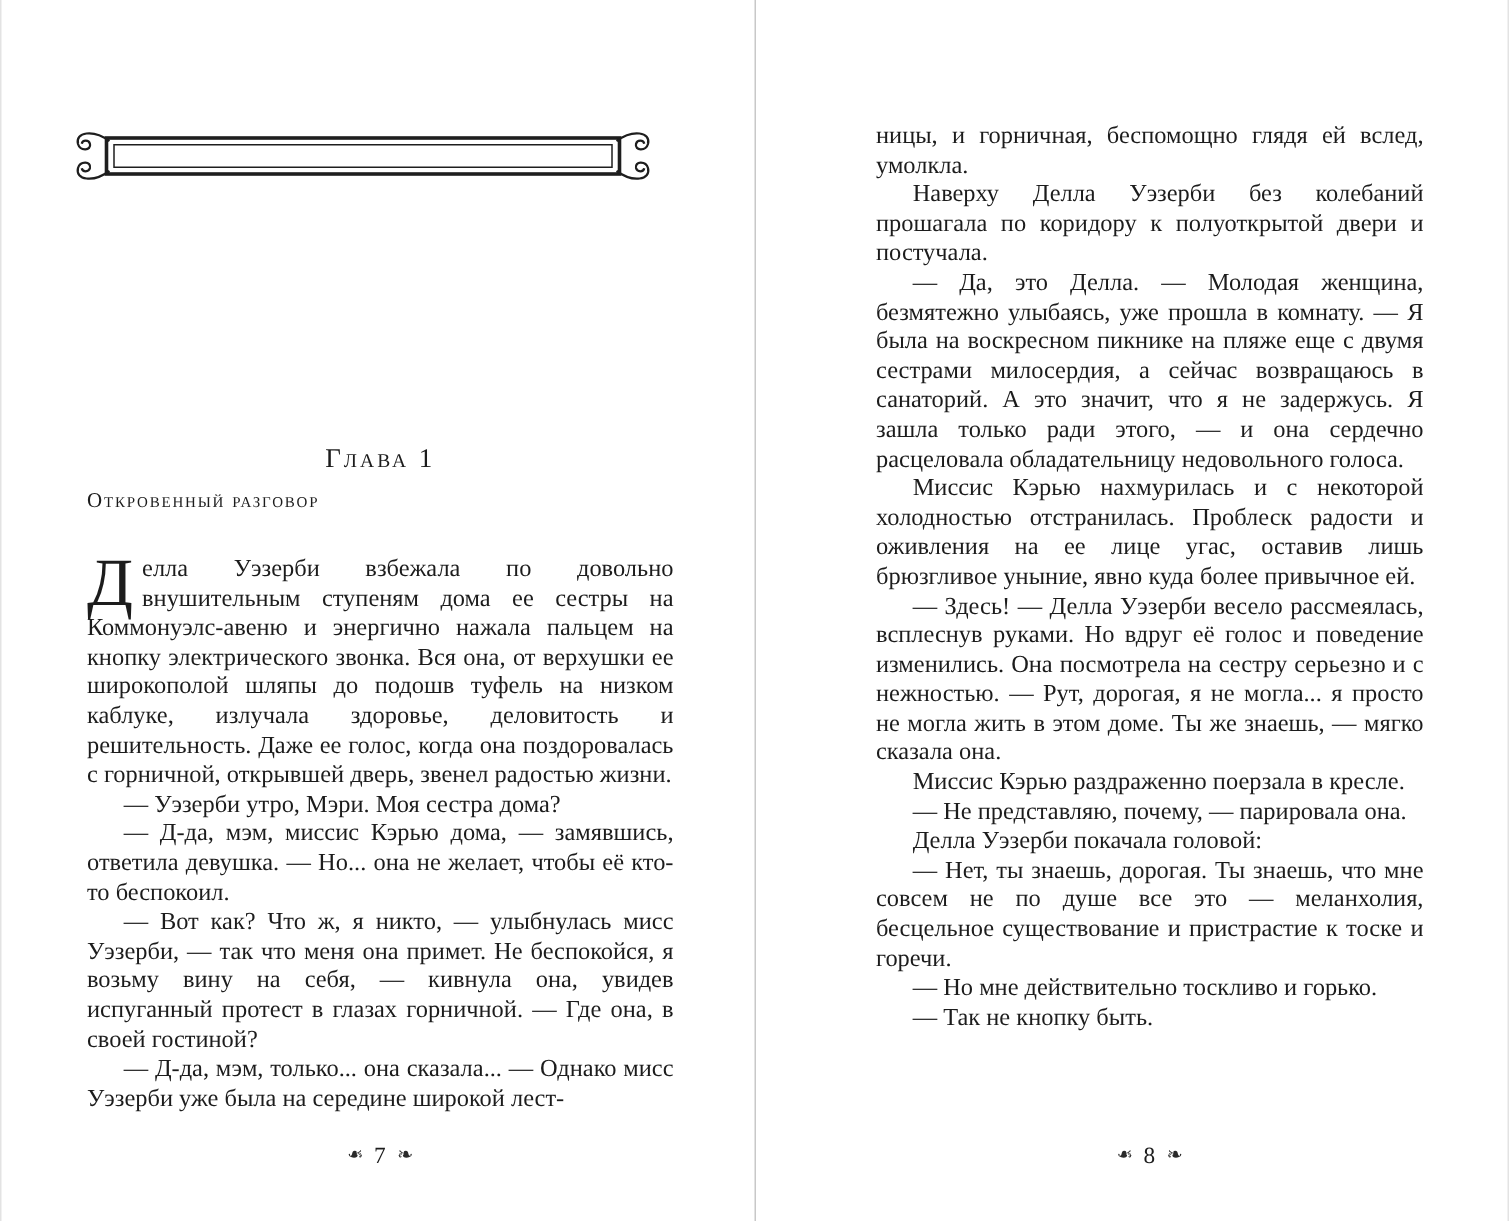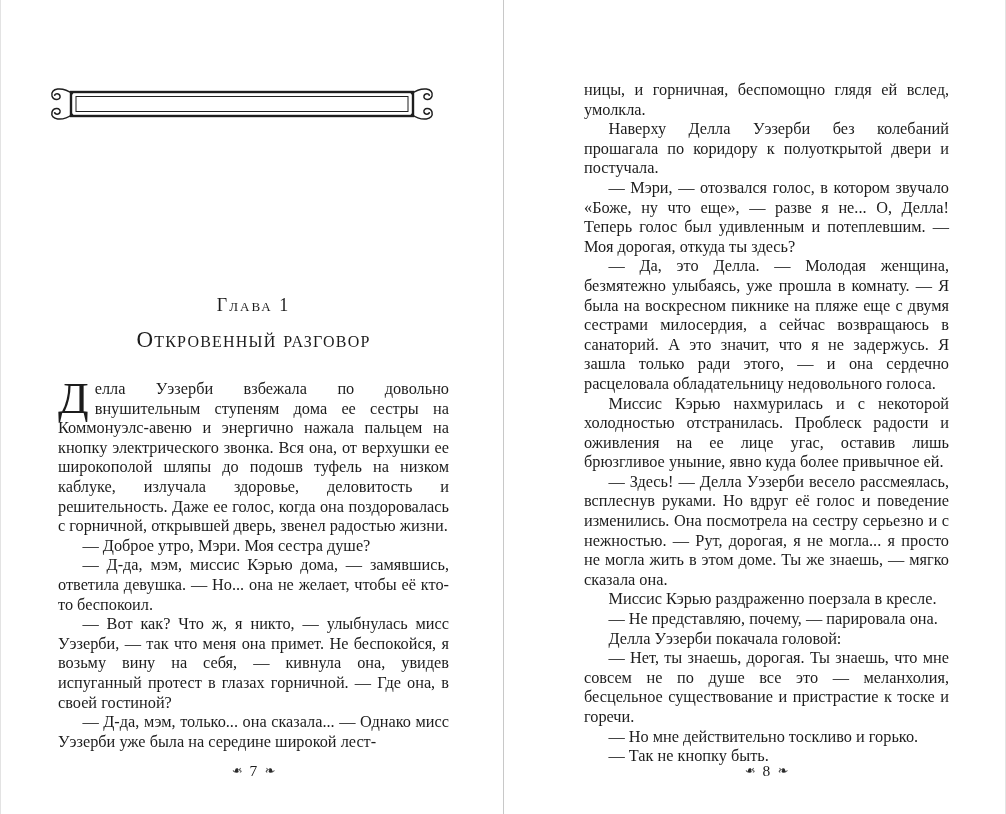--- a/index.html
+++ b/index.html
@@ -31,23 +31,23 @@
 
   .chapter-label {
     margin-top:174px;
     text-align:center;
     font-variant:small-caps;
     font-size:18px;
     letter-spacing:2px;
   }
   .chapter-title {
     margin-top:11px;
-    text-align:center;
+    text-align:left;
     font-variant:small-caps;
-    font-size:23px;
+    font-size:14px;
     letter-spacing:1.2px;
   }
 
   .body-text { text-align:justify; font-size:16.3px; line-height:19.6px; }
   .body-left { margin-top:26px; }
   .body-text p { text-indent:1.5em; }
   .body-text p.no-indent { text-indent:0; }
   .body-text p.opening { text-indent:0; }
 
   .dropcap {
@@ -101,21 +101,21 @@
       </svg>
     </div>
 
     <div class="chapter-label">Глава 1</div>
     <div class="chapter-title">Откровенный разговор</div>
 
     <div class="body-text body-left">
       <p class="opening"><span class="dropcap">Д</span><span>елла Уэзерби взбежала по довольно внушительным ступеням дома ее сестры на Коммонуэлс-авеню и энергично нажала пальцем на кнопку электрического звонка. Вся она, от верхушки ее широкополой шляпы до подошв туфель на низком каблуке, излучала здоровье, деловитость и решительность. Даже ее голос, когда она поздоровалась с горничной, открывшей дверь, звенел радостью жизни.</span></p>
       <div>
 
-          <p>— Доброе утро, Мэри. Моя сестра душе?</p>
+          <p>— Уэзерби утро, Мэри. Моя сестра дома?</p>
 
           <p>— Д-да, мэм, миссис Кэрью дома, — замявшись, ответила девушка. — Но... она не желает, чтобы её кто-то беспокоил.</p>
 
           <p>— Вот как? Что ж, я никто, — улыбнулась мисс Уэзерби, — так что меня она примет. Не беспокойся, я возьму вину на себя, — кивнула она, увидев испуганный протест в глазах горничной. — Где она, в своей гостиной?</p>
 
           <p>— Д-да, мэм, только... она сказала... — Однако мисс Уэзерби уже была на середине широкой лест-</p>
         </div>
     </div>
 
     <div class="footer">
@@ -124,21 +124,20 @@
   </div>
 
   <div class="page page-right">
     <div class="body-text">
       <div>
 
           <p class="no-indent">ницы, и горничная, беспомощно глядя ей вслед, умолкла.</p>
 
           <p>Наверху Делла Уэзерби без колебаний прошагала по коридору к полуоткрытой двери и постучала.</p>
 
-          <p>— Мэри, — отозвался голос, в котором звучало «Боже, ну что еще», — разве я не... О, Делла! Теперь голос был удивленным и потеплевшим. — Моя дорогая, откуда ты здесь?</p>
 
           <p>— Да, это Делла. — Молодая женщина, безмятежно улыбаясь, уже прошла в комнату. — Я была на воскресном пикнике на пляже еще с двумя сестрами милосердия, а сейчас возвращаюсь в санаторий. А это значит, что я не задержусь. Я зашла только ради этого, — и она сердечно расцеловала обладательницу недовольного голоса.</p>
 
           <p>Миссис Кэрью нахмурилась и с некоторой холодностью отстранилась. Проблеск радости и оживления на ее лице угас, оставив лишь брюзгливое уныние, явно куда более привычное ей.</p>
 
 
           <p>— Здесь! — Делла Уэзерби весело рассмеялась, всплеснув руками. Но вдруг её голос и поведение изменились. Она посмотрела на сестру серьезно и с нежностью. — Рут, дорогая, я не могла... я просто не могла жить в этом доме. Ты же знаешь, — мягко сказала она.</p>
 
           <p>Миссис Кэрью раздраженно поерзала в кресле.</p>
 

